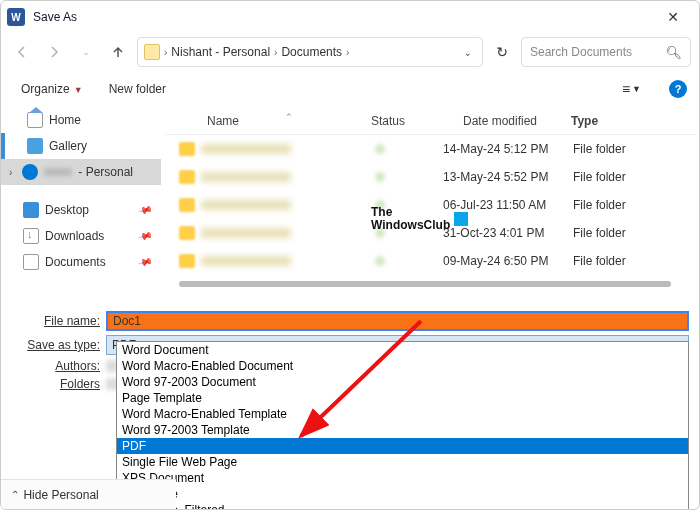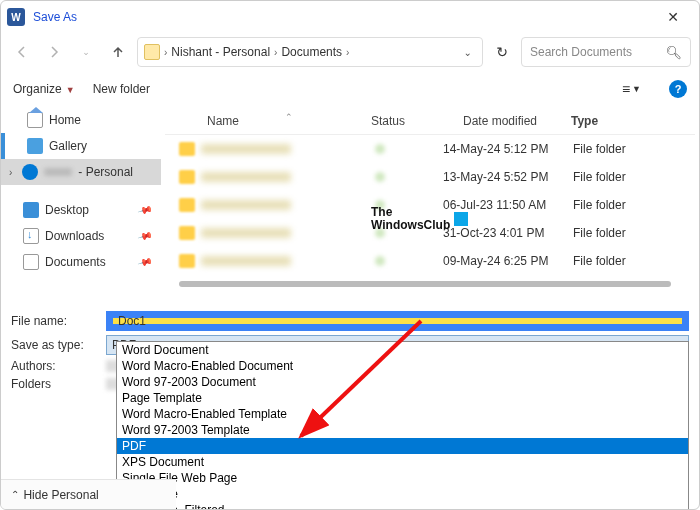--- a/index.html
+++ b/index.html
@@ -1,39 +1,39 @@
 <!DOCTYPE html>
 <html><head>
 <meta charset="utf-8">
 <style>
   * { box-sizing: border-box; margin: 0; padding: 0; font-family: "Segoe UI", sans-serif; }
   body { background: #fff; width: 700px; height: 510px; overflow: hidden; position: relative; border: 1px solid #ccc; border-radius: 6px; }
 
   
   .titlebar { display: flex; align-items: center; height: 32px; padding: 0 6px; }
   .titlebar .word-icon { width: 18px; height: 18px; background: #2b579a; border-radius: 3px; color: #fff; font-size: 10px; font-weight: bold; display: flex; align-items: center; justify-content: center; margin-right: 8px; }
-  .titlebar .title { font-size: 12px; color: #1d4ed8; flex: 1; }
+  .titlebar .title { font-size: 12px; color: #0f172a; flex: 1; }
   .titlebar .close { width: 40px; text-align: center; font-size: 14px; color: #333; }
 
   
   .navbar { display: flex; align-items: center; height: 38px; padding: 0 8px; gap: 6px; }
   .navbar .arrow, .navbar .up { width: 26px; height: 26px; display:flex;align-items:center;justify-content:center; color:#555; font-size: 14px; }
   .navbar .arrow svg, .navbar .up svg { stroke:#555; stroke-width:1.5; fill:none; }
   .navbar .disabled { opacity: 0.45; }
   .pathbox { flex: 1; height: 30px; border: 1px solid #ddd; border-radius: 4px; display:flex; align-items:center; padding: 0 6px; gap:4px; font-size: 12px; color:#333; }
   .pathbox .folder-icon { width:16px; height:16px; background:#ffe9a8; border:1px solid #e0c060; border-radius:2px; }
   .pathbox .chev { color:#666; font-size:10px; }
   .pathdrop { color:#555; font-size:10px; padding:0 4px;}
   .refresh { width:26px; text-align:center; color:#333; font-size:14px; }
   .searchbox { width: 170px; height: 30px; border:1px solid #ddd; border-radius:4px; display:flex; align-items:center; padding:0 8px; font-size:12px; color:#888; justify-content:space-between; }
   .searchbox .mag { font-size:13px; color:#555; }
 
   
   .toolbar { display:flex; align-items:center; height: 36px; padding: 0 12px; gap: 18px; border-bottom: 0; }
-  .toolbar .org, .toolbar .newf { font-size:12px; color:#333; }
+  .toolbar .org, .toolbar .newf { font-size:12px; color:#333;margin-left:8px; }
   .toolbar .org .drop { font-size:9px; color:#a04040; margin-left:4px; }
   .toolbar .spacer { flex:1; }
   .toolbar .view { color:#333; font-size:14px; display:flex; align-items:center; gap:2px;}
   .toolbar .help { width:18px; height:18px; border-radius:50%; background:#0078d4; color:#fff; font-size:11px; font-weight:bold; display:flex;align-items:center;justify-content:center; margin-left:10px; }
 
   
   .main { display:flex; height: 200px; }
   .sidebar { width: 160px; font-size:12px; }
   .sb-item { display:flex; align-items:center; height:26px; padding:0 10px 0 22px; gap:6px; color:#333; }
   .sb-item .icon { width:16px; height:16px; }
@@ -71,22 +71,22 @@
   .filepane .row .date { width:130px;margin-left:8px; }
   .filepane .row .type { width:80px; }
   .filepane .scroll { height:6px; background:#bbb; margin:6px 24px 0 14px; border-radius:3px; }
 
   .watermark { position:absolute; left:370px; top:205px; font-size:12px; color:#111; font-weight:600; line-height:1.1; display:flex; align-items:center; gap:4px;}
   .watermark .sq { width:14px; height:14px; background:#0ba6e8; }
 
   
   .form { padding: 4px 10px 0 10px; font-size:12px; color:#333; }
   .form-row { display:flex; align-items:center; margin-bottom:4px; }
-  .form-row .lbl { width:95px; text-align:left; padding-right:6px; }
-  .form-row .field { flex:1; height:20px; border:7px solid #3b82f6; background:#fde047; padding:0 5px; font-size:12px; display:flex; align-items:center;}
+  .form-row .lbl { width:95px; text-align:right; padding-right:6px;text-decoration:underline; }
+  .form-row .field { flex:1; height:20px; border:2px solid #3b82f6; background:#f97316; padding:0 5px; font-size:12px; display:flex; align-items:center;}
   .form-row .stype { background:#d6e5f3; border:1px solid #7ba7d0; position:relative; }
   .form-row .stype .dd { position:absolute; right:4px; color:#666; font-size:10px; }
   .form-row.auth .val, .form-row.opt .val { color:#888; filter:blur(2px); }
   .form-row.opt { margin-top:4px; }
 
   .dropdown { position:absolute; left:115px; right:10px; top:340px; background:#fff; border:1px solid #888; font-size:12px; }
   .dropdown .opt { height:16px; padding:0 5px; display:flex; align-items:center; }
   .dropdown .opt.sel { background:#0078d4; color:#fff; }
 
   .arrow-annot { position:absolute; left:290px; top:320px; pointer-events:none; }
@@ -239,21 +239,21 @@
           <div class="type">File folder</div>
         </div>
         <div class="row">
           <div class="nameblur">
             <div class="foldericon"></div>
             <div class="blurtext"></div>
           </div>
           <div class="statusblur">
             <div class="dot"></div>
           </div>
-          <div class="date">09-May-24 6:25 PM</div>
+          <div class="date">09-May-24 6:50 PM</div>
           <div class="type">File folder</div>
         </div>
       </div>
     <div class="scroll"></div>
   </div>
 </div>
 
 <div class="watermark">
   <div>
       <div>The</div>
@@ -287,22 +287,22 @@
 </div>
 
 <div class="dropdown" id="dropdown">
     <div class="opt">Word Document</div>
     <div class="opt">Word Macro-Enabled Document</div>
     <div class="opt">Word 97-2003 Document</div>
     <div class="opt">Page Template</div>
     <div class="opt">Word Macro-Enabled Template</div>
     <div class="opt">Word 97-2003 Template</div>
     <div class="opt sel">PDF</div>
+    <div class="opt">Single File Web Page</div>
     <div class="opt">XPS Document</div>
-    <div class="opt">Single File Web Page</div>
     <div class="opt">Web Page</div>
     <div class="opt">Web Page, Filtered</div>
   </div>
 
 <div class="arrow-annot">
   <svg width="140" height="130">
     <defs>
         <marker id="ah" markerWidth="10" markerHeight="10" refX="7" refY="3" orient="auto">
           <path d="M0,0 L8,3 L0,6 Z" fill="#e11"></path>
         </marker>

